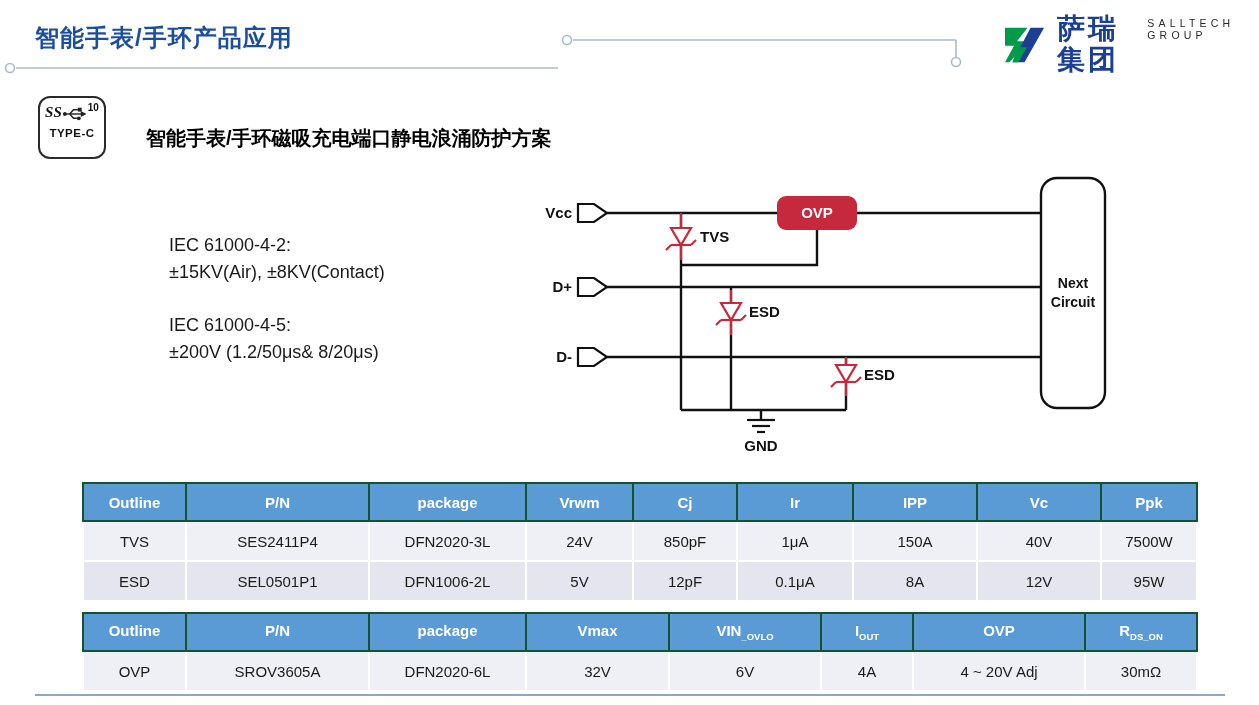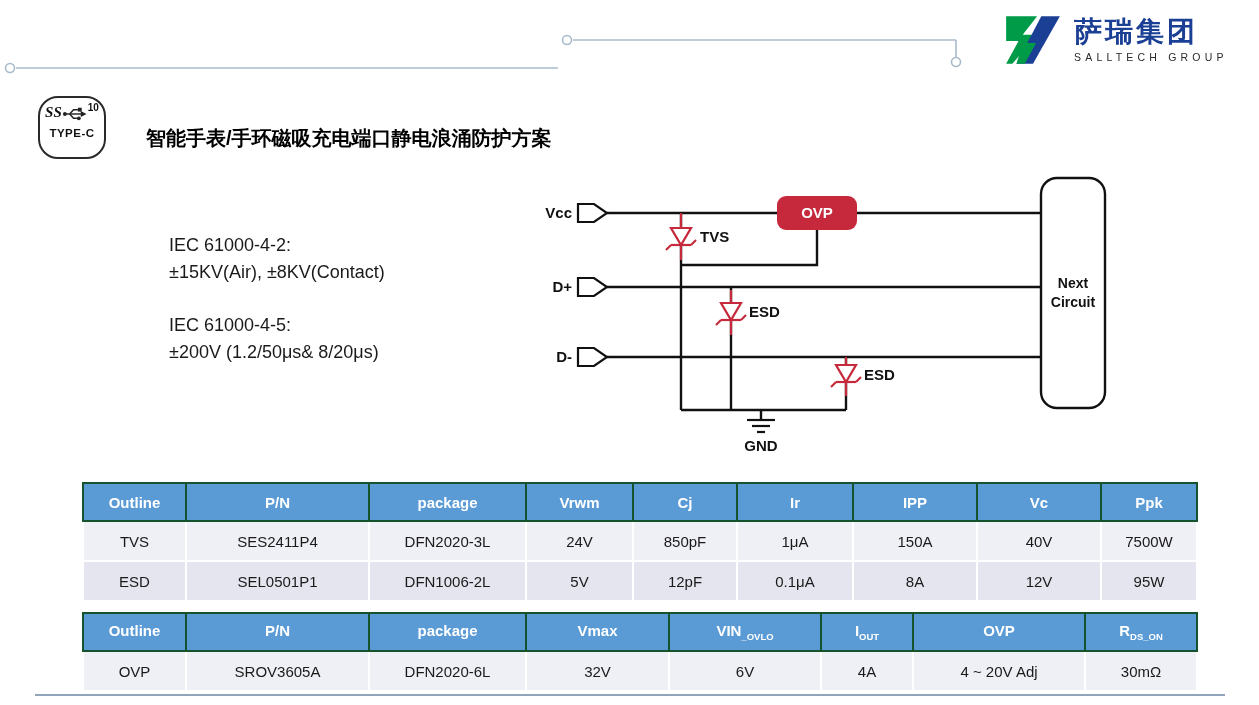--- a/index.html
+++ b/index.html
@@ -5,27 +5,27 @@
   html,body{margin:0;padding:0;background:#fff;}
   .page{position:relative;width:1259px;height:705px;background:#ffffff;overflow:hidden;
         font-family:"Liberation Sans",sans-serif;color:#111;}
 
   
   .page-title{position:absolute;left:35px;top:22px;margin:0;font-size:24px;font-weight:bold;
               color:#1D4E9E;letter-spacing:1px;}
   .deco-lines{position:absolute;left:0;top:0;width:1259px;height:80px;pointer-events:none;}
 
   .logo{position:absolute;left:1002px;top:14px;display:flex;align-items:center;gap:10px;}
-  .logo-text{display:flex;flex-direction:column;align-items:flex-start;}
+  .logo-text{display:flex;flex-direction:row;align-items:flex-start;}
   .logo-name{font-size:28px;font-weight:bold;color:#1B3F94;letter-spacing:3px;line-height:1.1;}
   .logo-sub{font-size:10.5px;color:#2a2a2a;letter-spacing:4.2px;margin-top:3px;}
 
   
   .usb-box{position:absolute;left:38px;top:96px;width:68px;height:63px;border:2px solid #2a2a2a;
-           border-radius:20px;box-sizing:border-box;display:flex;flex-direction:column;align-items:center;background:#fff;}
+           border-radius:12px;box-sizing:border-box;display:flex;flex-direction:column;align-items:center;background:#fff;}
   .usb-top{display:flex;align-items:flex-start;margin-top:7px;}
   .usb-ss{font-family:"Liberation Serif",serif;font-style:italic;font-weight:bold;font-size:15px;line-height:14px;}
   .usb-speed{font-size:10px;font-weight:bold;margin-top:-3px;margin-left:1px;}
   .usb-type{font-size:11.5px;font-weight:bold;margin-top:5px;letter-spacing:0.5px;}
   .section-title{position:absolute;left:129px;top:108px;margin:17px;font-size:20px;font-weight:bold;color:#000;}
 
   
   .specs{position:absolute;left:169px;top:232px;font-size:18px;line-height:27px;color:#1a1a1a;}
   .spec-group + .spec-group{margin-top:26px;}
 
@@ -55,20 +55,21 @@
     <g stroke="#A9BACB" stroke-width="1.6" fill="#ffffff">
       <line x1="16" y1="68" x2="558" y2="68"></line>
       <circle cx="10" cy="68" r="4.5"></circle>
       <circle cx="567" cy="40" r="4.5"></circle>
       <line x1="573" y1="40" x2="956" y2="40"></line>
       <line x1="956" y1="40" x2="956" y2="57"></line>
       <circle cx="956" cy="62" r="4.5"></circle>
     </g>
   </svg>
 
+  <h1 class="page-title">智能手表/手环产品应用</h1>
 
   <div class="logo">
     <svg width="62" height="52" viewBox="0 0 60 50">
       <path d="M4,2 H34 L20,20 H34 L10,48 H4 L16,26 H4 Z" fill="#009B48"></path>
       <path d="M38,2 H56 L30,48 H14 Z" fill="#1B3F94"></path>
       <path d="M20,28 H33 L22,48 H14 Z" fill="#009B48"></path>
     </svg>
     <div class="logo-text">
       <span class="logo-name">萨瑞集团</span>
       <span class="logo-sub">SALLTECH GROUP</span>

